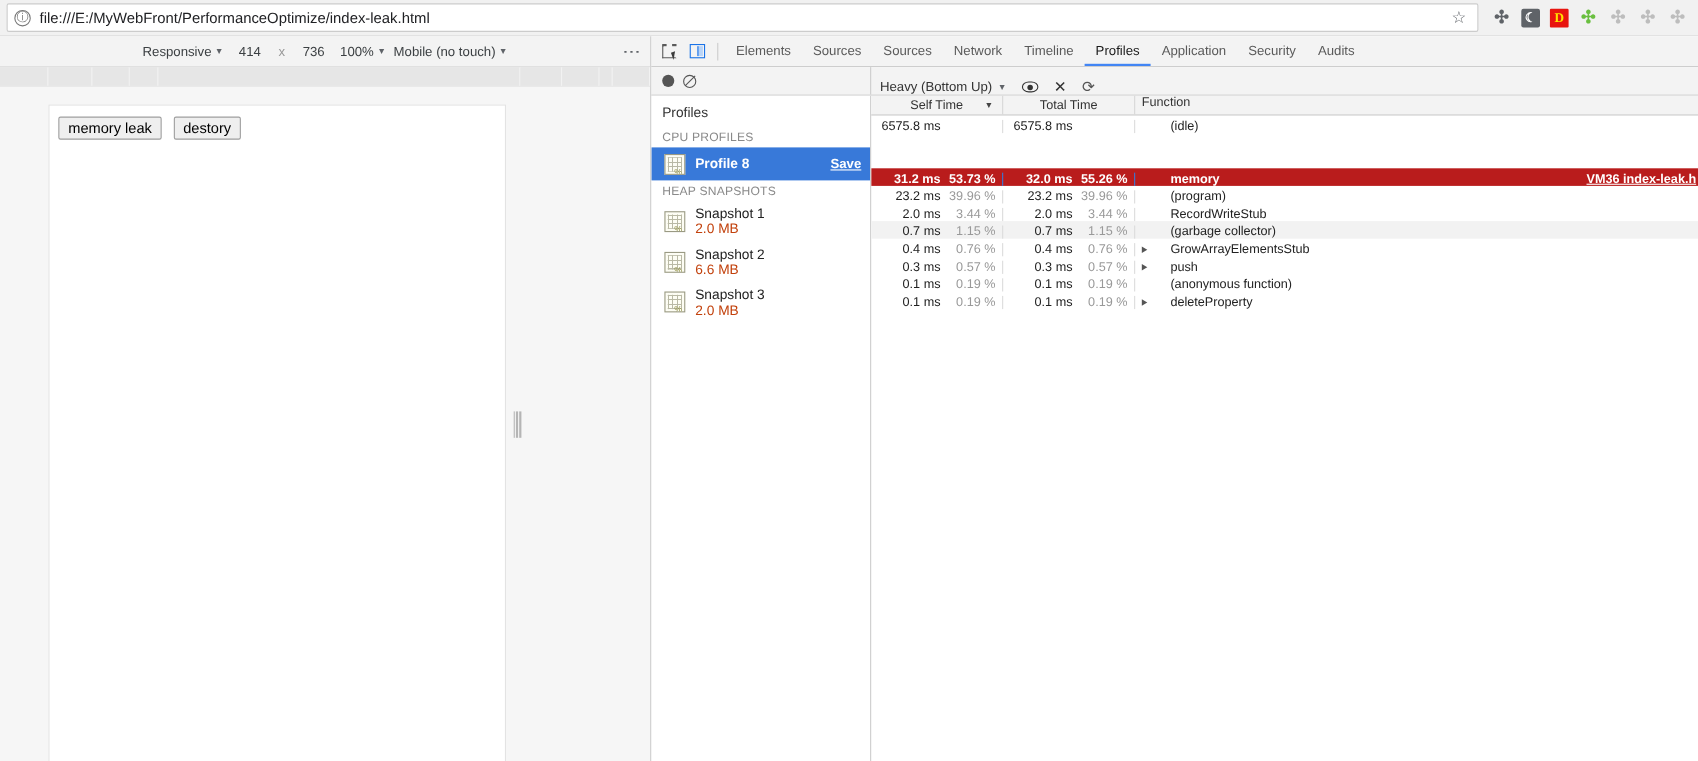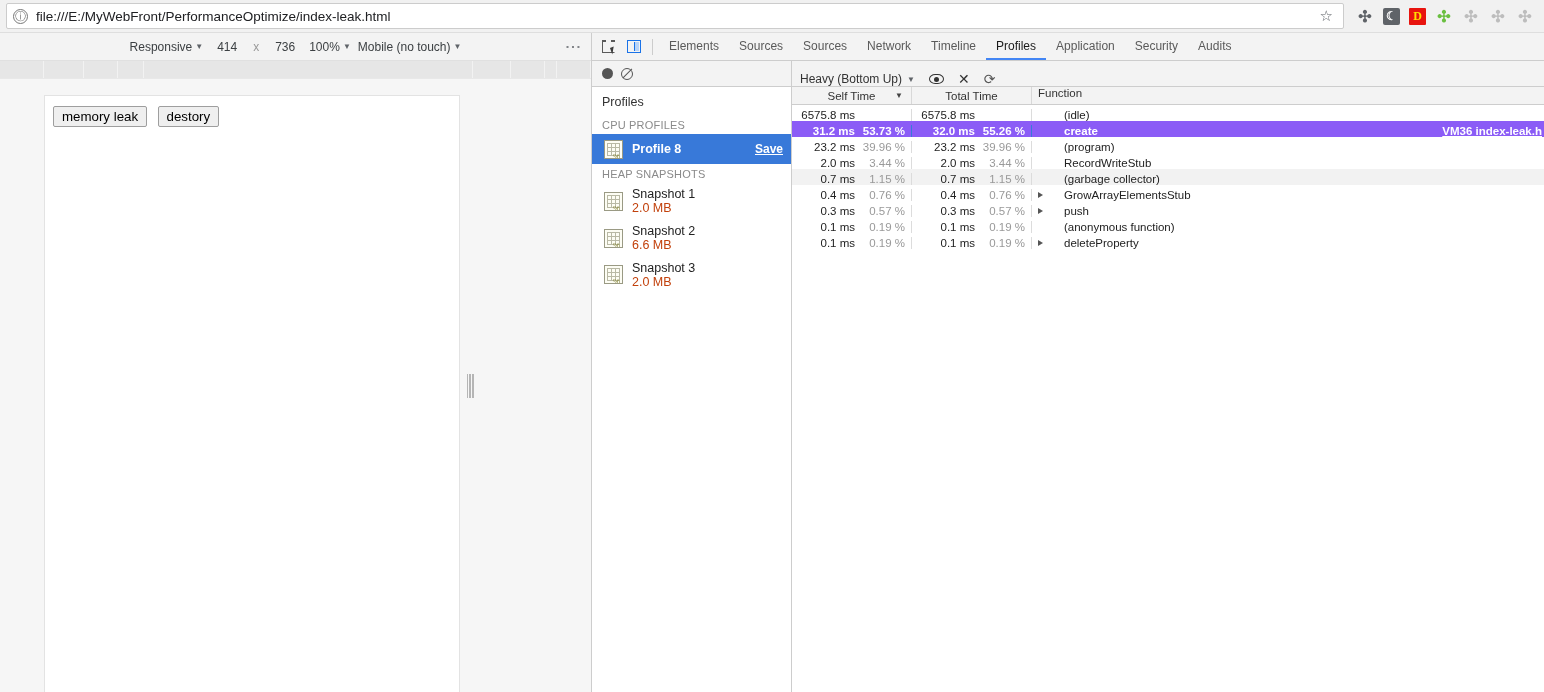--- a/index.html
+++ b/index.html
@@ -283,21 +283,21 @@
   .gh-total { width: 120px; flex: 0 0 120px; border-right: 1px solid #d8d8d8;
               display: flex; align-items: center; justify-content: center; }
   .gh-fn { flex: 1 1 auto; display: flex; padding-left: 6px; }
   .sort-caret { font-size: 8px; color: #444; position: absolute; right: 8px; }
   .grid-rows { flex: 1 1 auto; overflow: hidden; }
   .grow {
     display: flex; height: 16px; align-items: flex-end;
     font-size: 11.5px; color: #222;
   }
   .grow.alt { background: #f2f2f2; }
-  .grow.selected { background: #8b5cf6; color: #fff; font-weight: bold; }
+  .grow.selected { background: #b91c1c; color: #fff; font-weight: bold; margin-top: 32px; }
   .c-self, .c-total {
     width: 120px; flex: 0 0 120px;
     border-right: 1px solid #dcdcdc;
     display: flex; justify-content: flex-end;
     align-items: center; gap: 6px; padding-right: 6px;
   }
   .grow.selected .c-self, .grow.selected .c-total { border-right-color: #3879d9; }
   .ms { white-space: nowrap; }
   .pct { color: #999; white-space: nowrap; min-width: 44px; text-align: right; }
   .grow.selected .pct { color: #fff; }
@@ -500,21 +500,21 @@
               <div class="c-self">
                 <span class="ms">31.2 ms</span>
                 <span class="pct">53.73 %</span>
               </div>
               <div class="c-total">
                 <span class="ms">32.0 ms</span>
                 <span class="pct">55.26 %</span>
               </div>
               <div class="c-fn">
                 <span class="tri spacer"></span>
-                <span>create</span>
+                <span>memory</span>
                 <span class="fn-link">VM36 index-leak.h</span>
               </div>
             </div>
             <div class="grow">
               <div class="c-self">
                 <span class="ms">23.2 ms</span>
                 <span class="pct">39.96 %</span>
               </div>
               <div class="c-total">
                 <span class="ms">23.2 ms</span>

